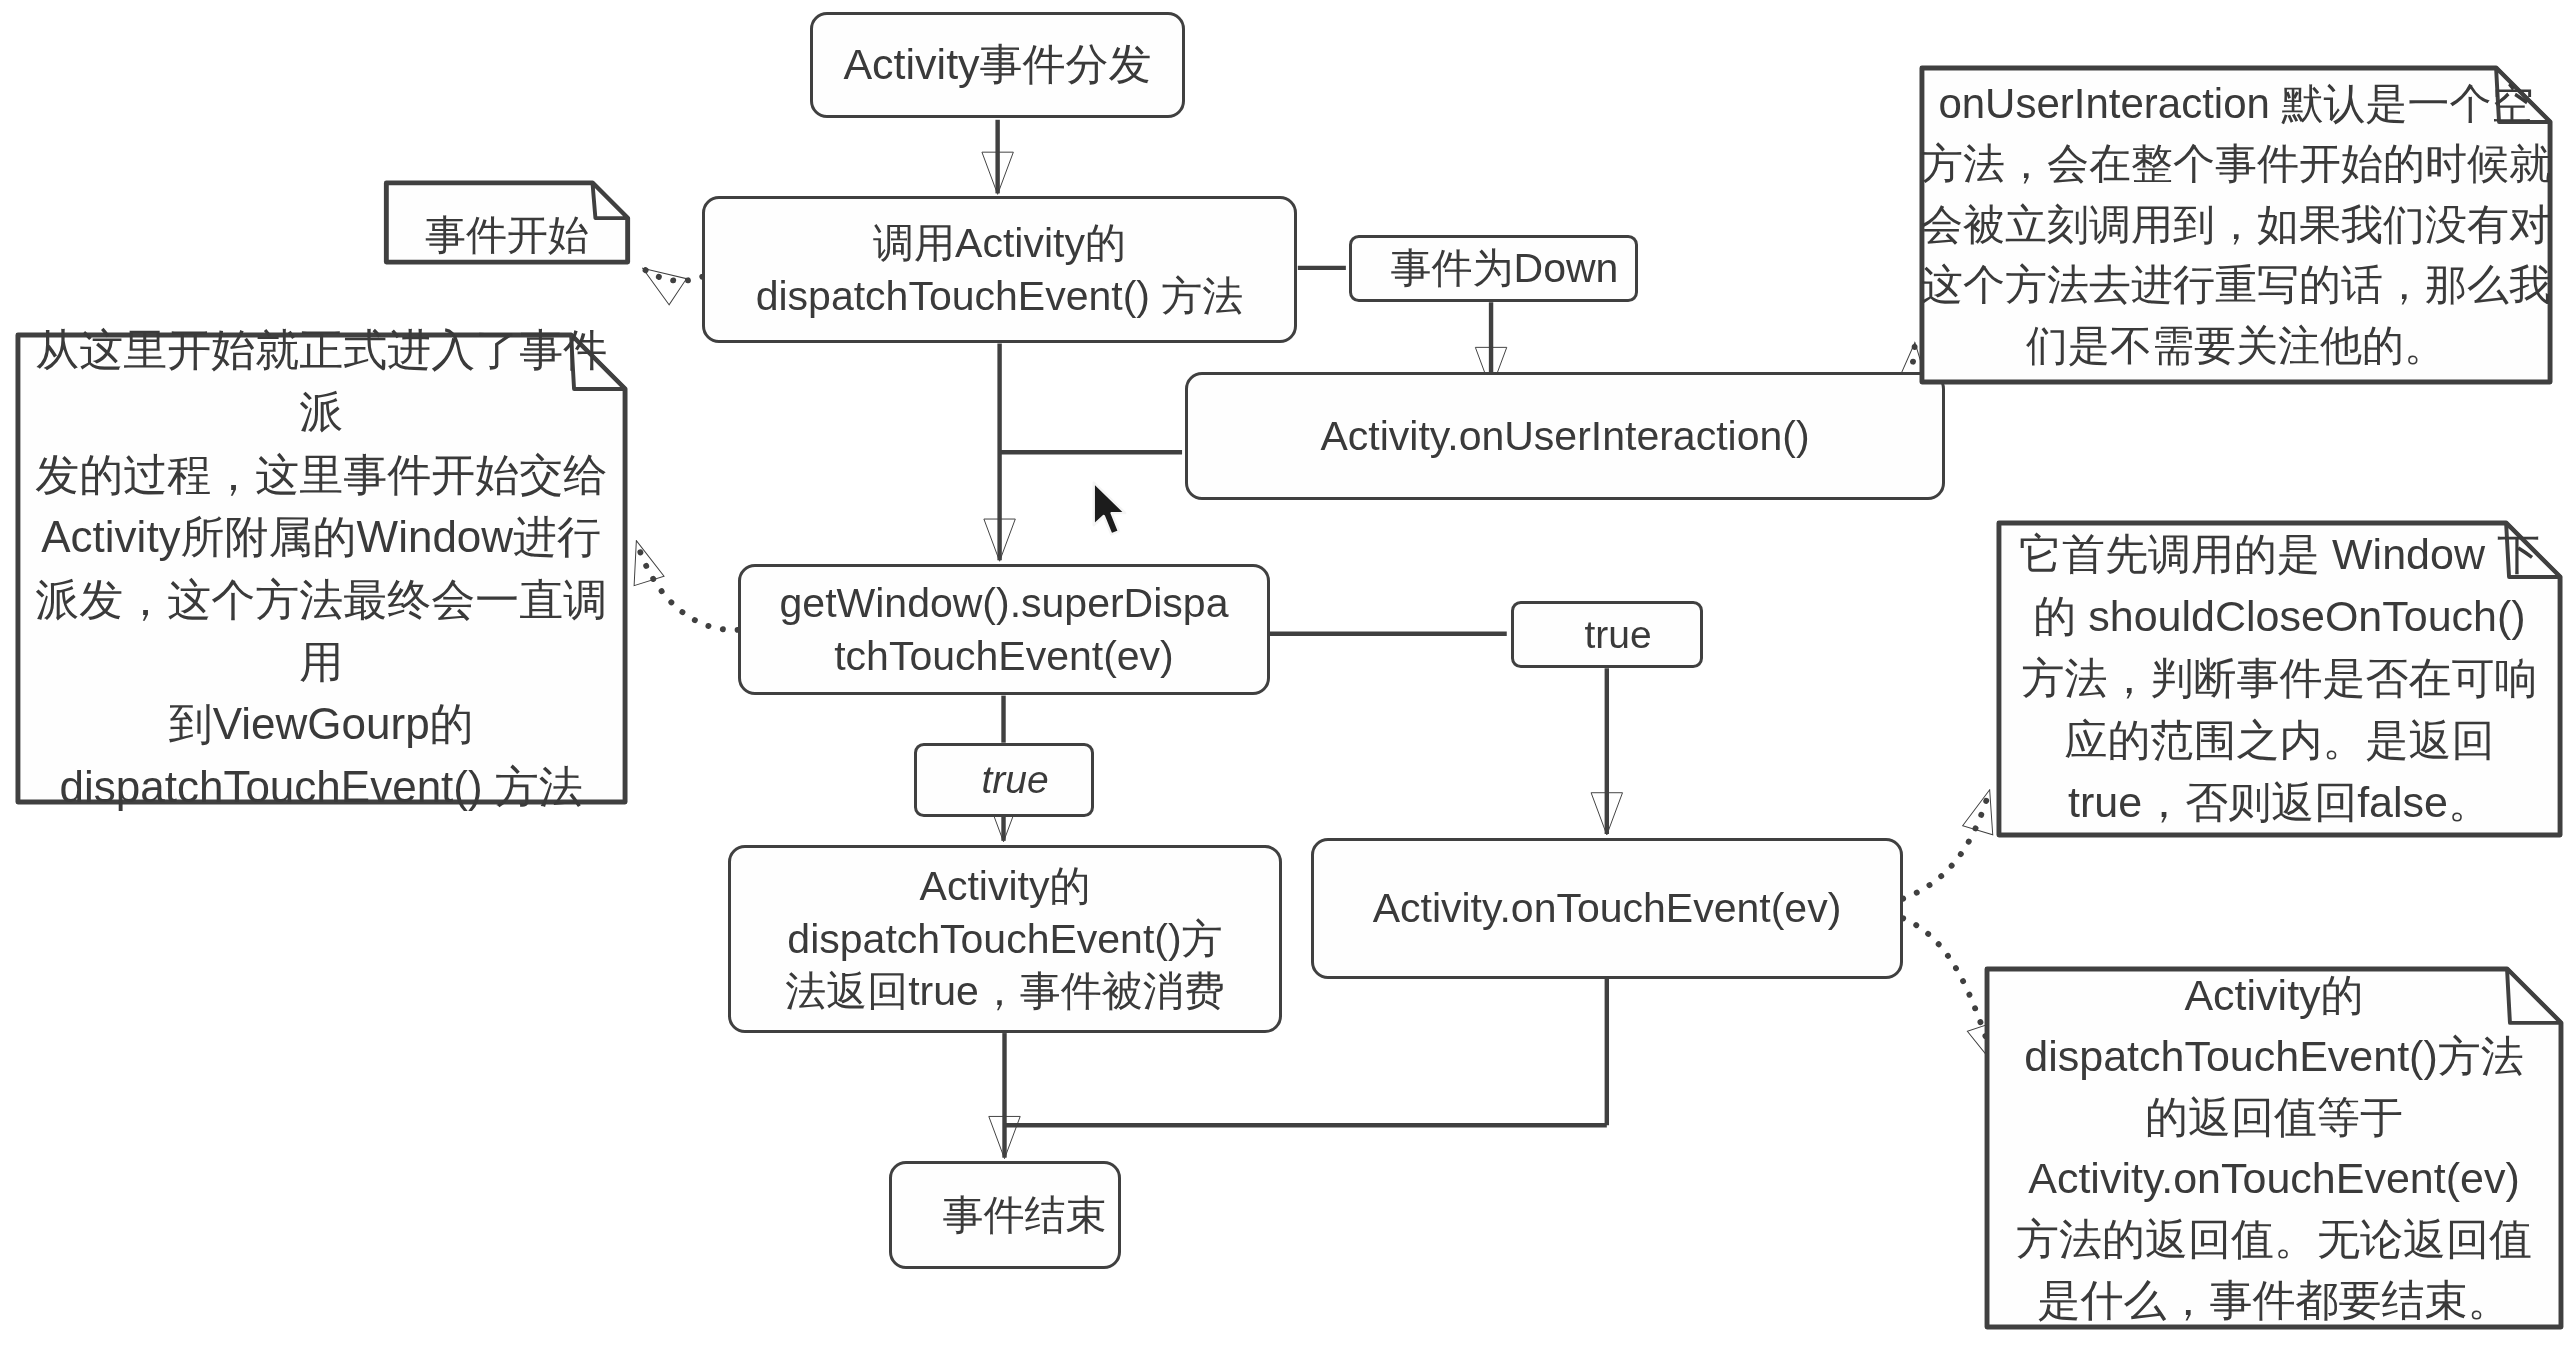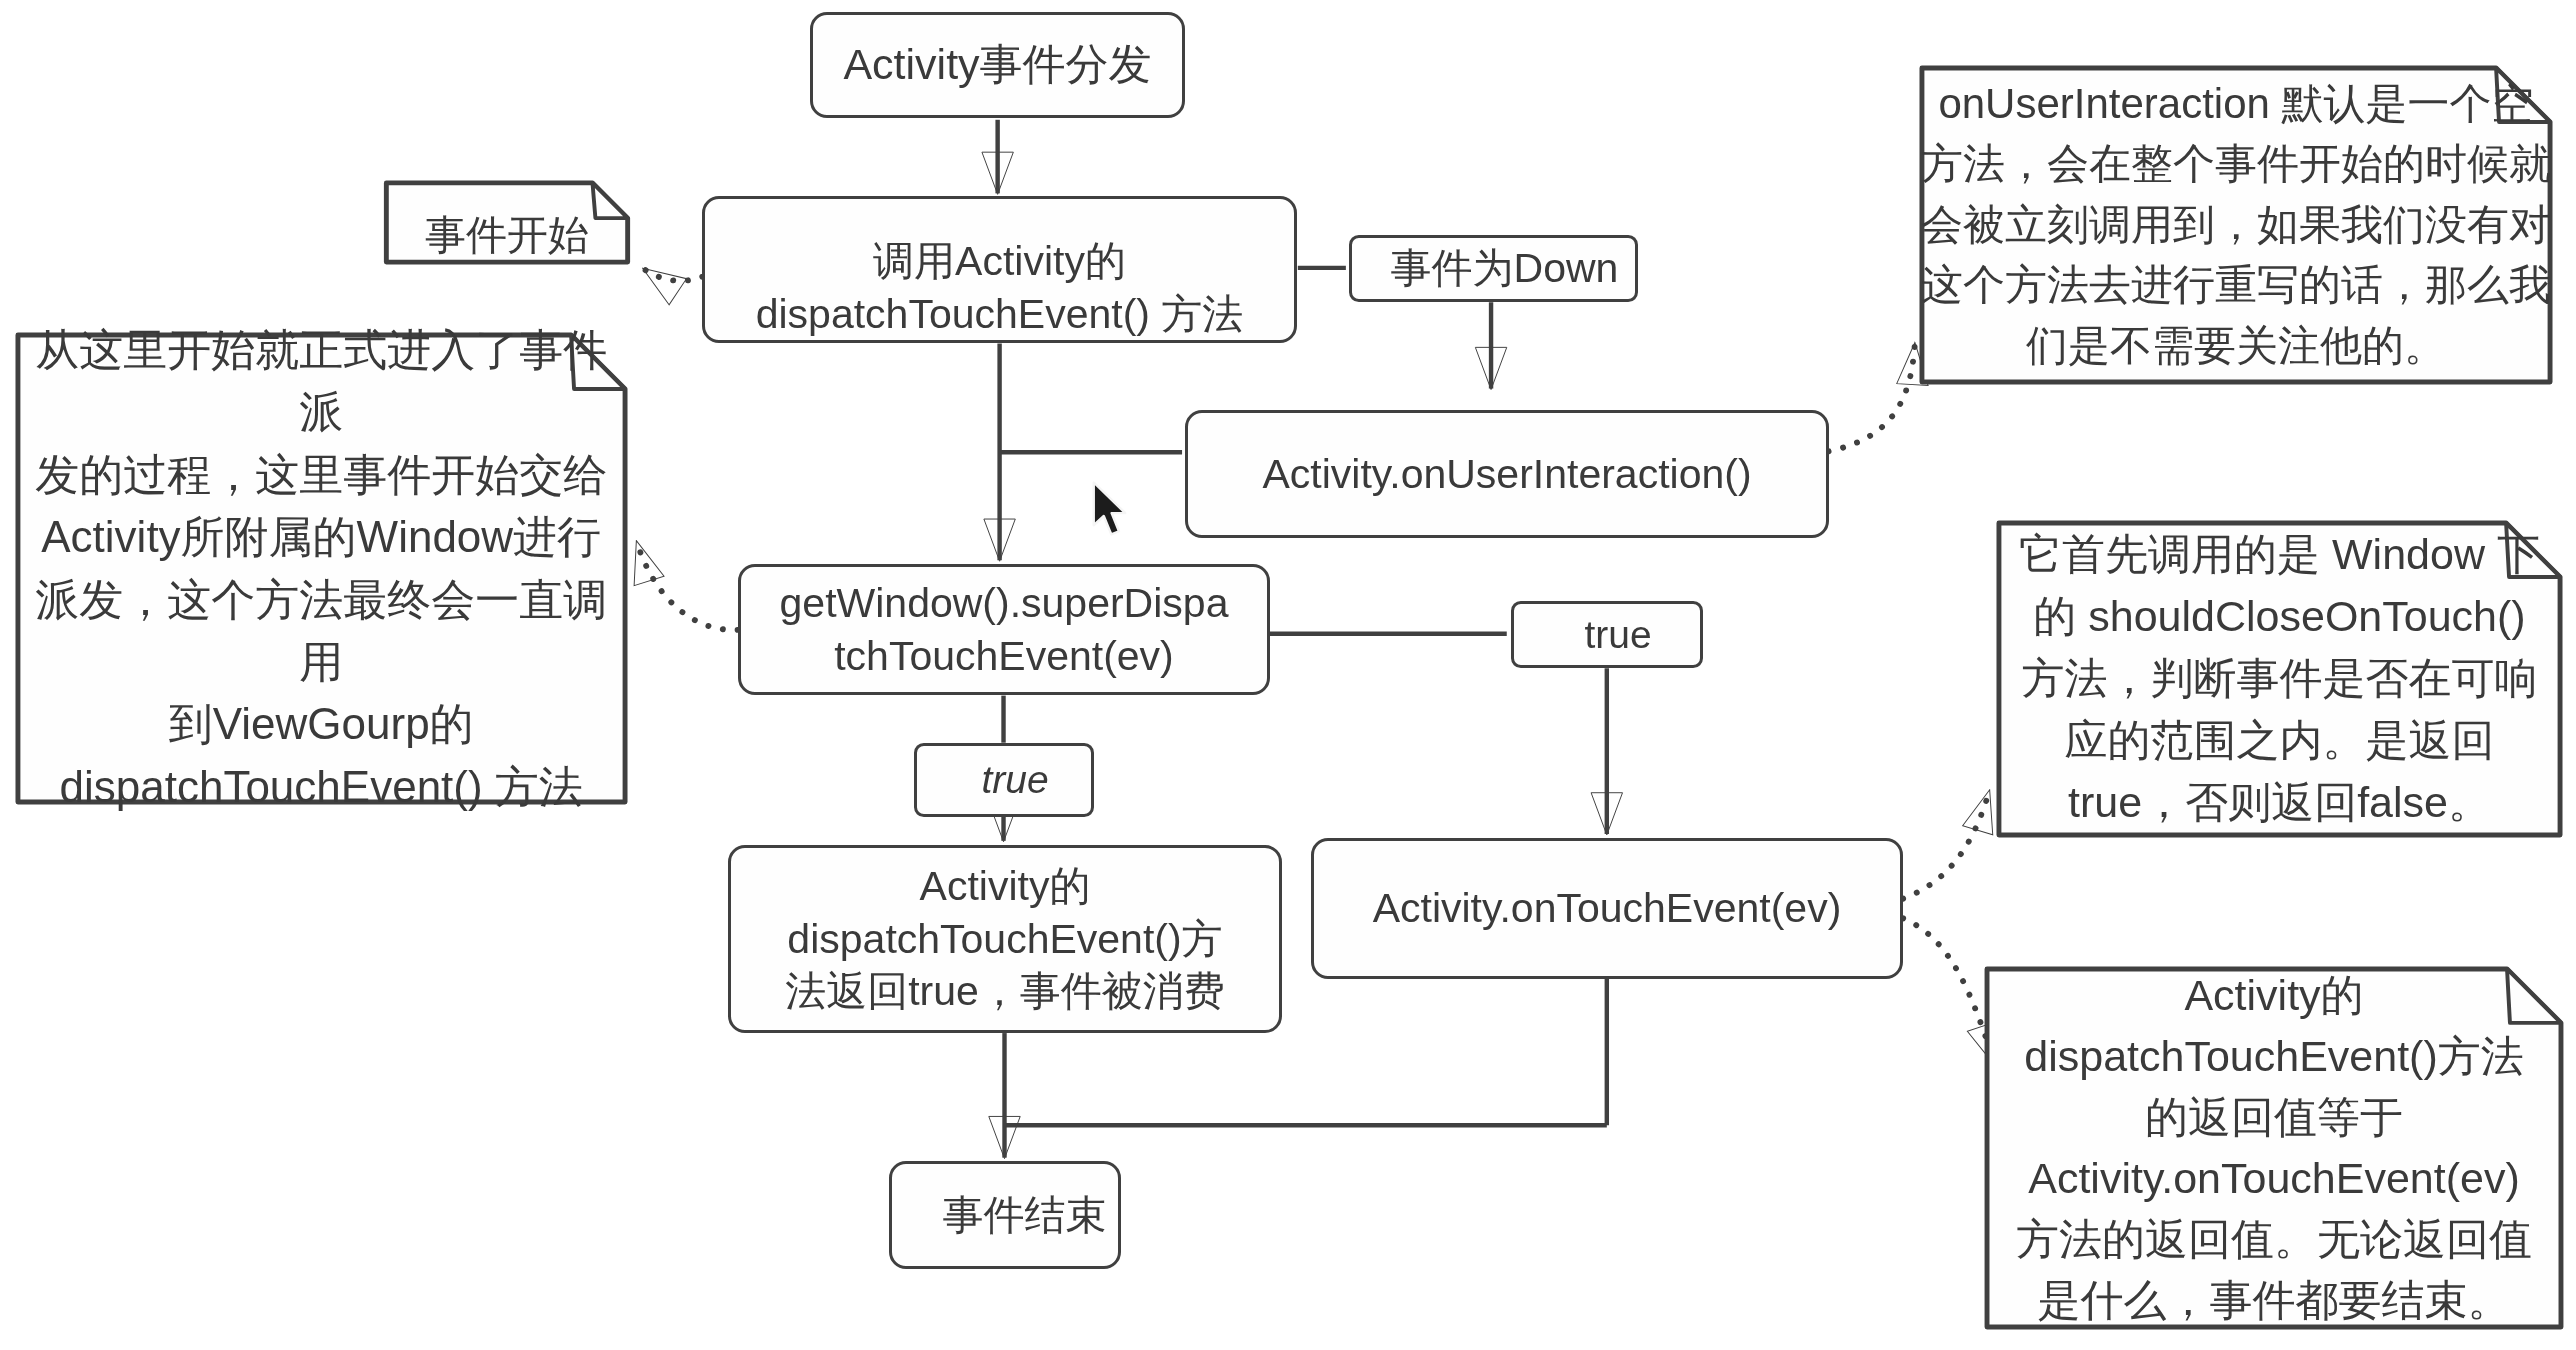--- a/index.html
+++ b/index.html
@@ -36,23 +36,23 @@
     position:absolute;z-index:2;
     display:flex;align-items:center;justify-content:center;
     text-align:center;
     box-sizing:border-box;
   }
   .note .note-bg{position:absolute;left:0;top:0;z-index:0;}
   .note span{position:relative;z-index:1;white-space:pre-line;}
 
   
   .n-title        {left:810px; top:11.8px;  width:375px; height:106px; font-size:43px;}
-  .n-call         {left:702px; top:196px; width:595px; height:147px; font-size:41px;align-items:flex-end;}
+  .n-call         {left:702px; top:196px; width:595px; height:147px; font-size:41px;}
   .n-down         {left:1349px;top:235px; width:289px; height:67px;  font-size:41px;}
-  .n-userint      {left:1185px;top:410px; width:644px; height:128px; font-size:41px;}
+  .n-userint      {left:1185px;top:372px; width:760px; height:128px; font-size:41px;}
   .n-getwin       {left:738px; top:564px; width:532px; height:131px; font-size:41px;}
   .n-false        {left:1511px;top:601px; width:192px; height:67px;  font-size:39px;}
   .n-true         {left:914px; top:743px; width:180px; height:74px;  font-size:39px;font-style:italic;}
   .n-consume      {left:728px; top:845px; width:554px; height:188px; font-size:41px;}
   .n-ontouch      {left:1311px;top:838px; width:592px; height:141px; font-size:41px;}
   .n-end          {left:889px; top:1161px;width:232px; height:108px; font-size:41px;padding-left:39px;}
 
   .note-start     {left:383px; top:180px; width:248px; height:110px;  font-size:41px;}
   .note-left      {left:14.7px;  top:332px; width:613px; height:473px; font-size:44px; line-height:1.42;}
   .note-topright  {left:1919px;top:65px;  width:634px; height:320px; font-size:42px; line-height:1.44;}

